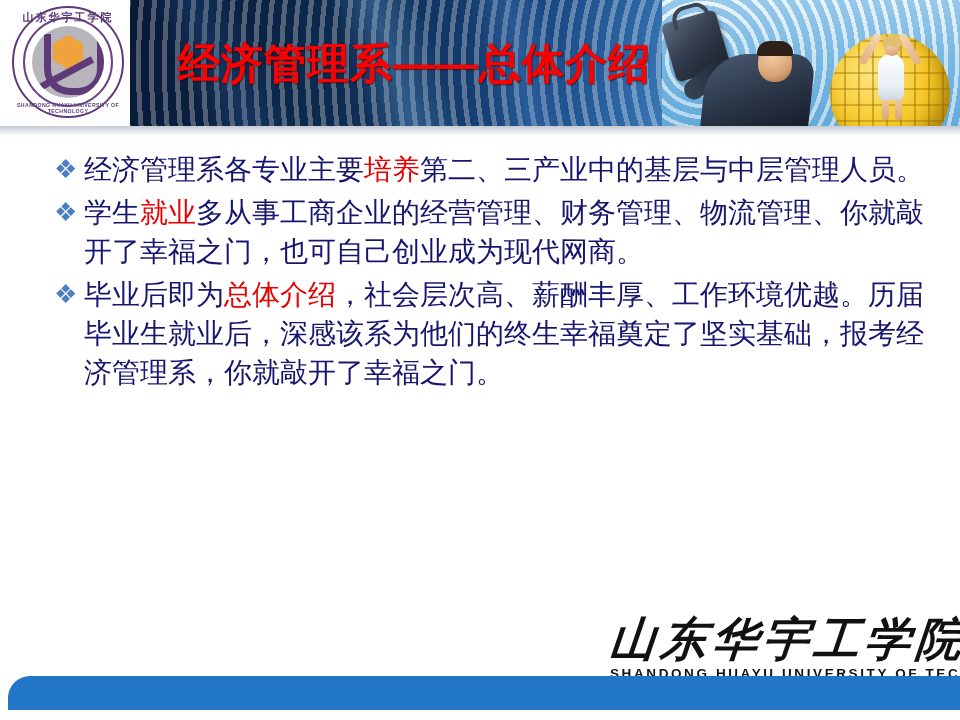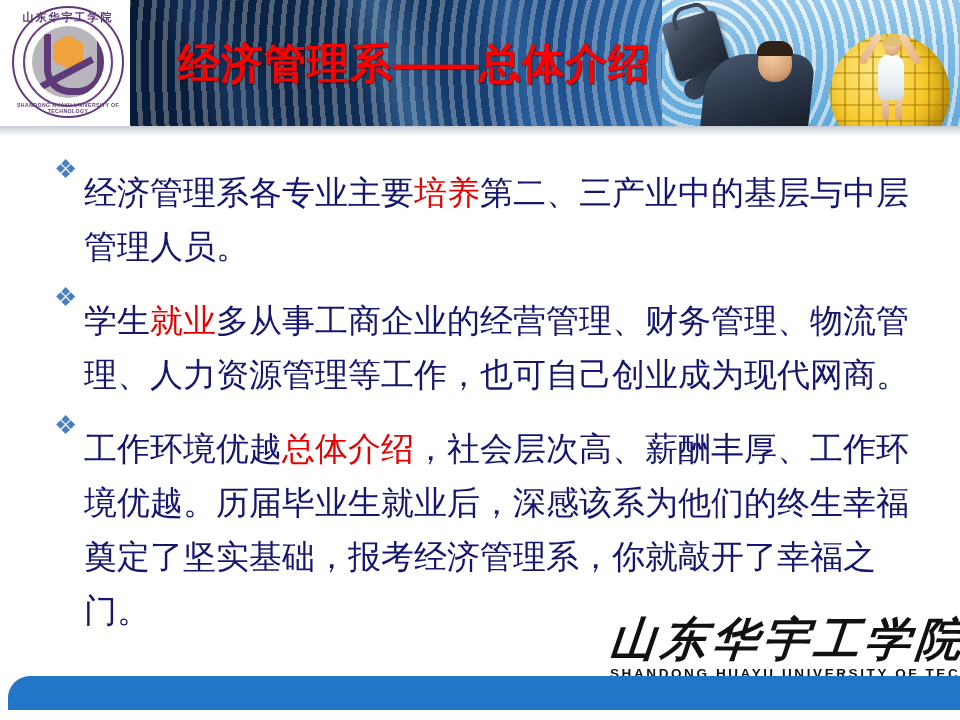--- a/index.html
+++ b/index.html
@@ -278,26 +278,25 @@
     width: 30px;
     padding-top: 6px;
     color: #4a7fc1;
     font-size: 26px;
     line-height: 1;
     font-family: "DejaVu Sans", sans-serif;
   }
   .bullet-text {
     flex: 1 1 auto;
     color: #16166e;
-    font-size: 33px;
-    line-height: 54px;
+    font-size: 28px;
+    line-height: 39px;
     font-family: "DejaVu Serif", "Liberation Serif", serif;
     letter-spacing: 0px;
     word-break: break-all;
-    margin-top: 16px;
   }
   .hl {
     color: #e60000;
   }
 
   
   .footer-bar {
     position: absolute;
     left: 8px; bottom: 10px;
     width: 952px; height: 34px;
@@ -381,28 +380,28 @@
     <div class="bullet-row">
       <div class="bullet-marker">❖</div>
       <div class="bullet-text">
         <span>经济管理系各专业主要</span><span class="hl">培养</span><span>第二、三产业中的基层与中层管理人员。</span>
       </div>
     </div>
 
     <div class="bullet-row">
       <div class="bullet-marker">❖</div>
       <div class="bullet-text">
-        <span>学生</span><span class="hl">就业</span><span>多从事工商企业的经营管理、财务管理、物流管理、人力资源管理等工作，也可自己创业成为现代网商。</span>
+        <span>学生</span><span class="hl">就业</span><span>多从事工商企业的经营管理、财务管理、物流管理、你就敲开了幸福之门，也可自己创业成为现代网商。</span>
       </div>
     </div>
 
     <div class="bullet-row">
       <div class="bullet-marker">❖</div>
       <div class="bullet-text">
-        <span>工作环境优越</span><span class="hl">总体介绍</span><span>，社会层次高、薪酬丰厚、工作环境优越。历届毕业生就业后，深感该系为他们的终生幸福奠定了坚实基础，报考经济管理系，你就敲开了幸福之门。</span>
+        <span>毕业后即为</span><span class="hl">总体介绍</span><span>，社会层次高、薪酬丰厚、工作环境优越。历届毕业生就业后，深感该系为他们的终生幸福奠定了坚实基础，报考经济管理系，你就敲开了幸福之门。</span>
       </div>
     </div>
 
   </div>
 
   <div class="footer-logo">
     <div class="footer-cn">山东华宇工学院</div>
     <div class="footer-en">SHANDONG HUAYU UNIVERSITY OF TECHNOLOGY</div>
   </div>
 

